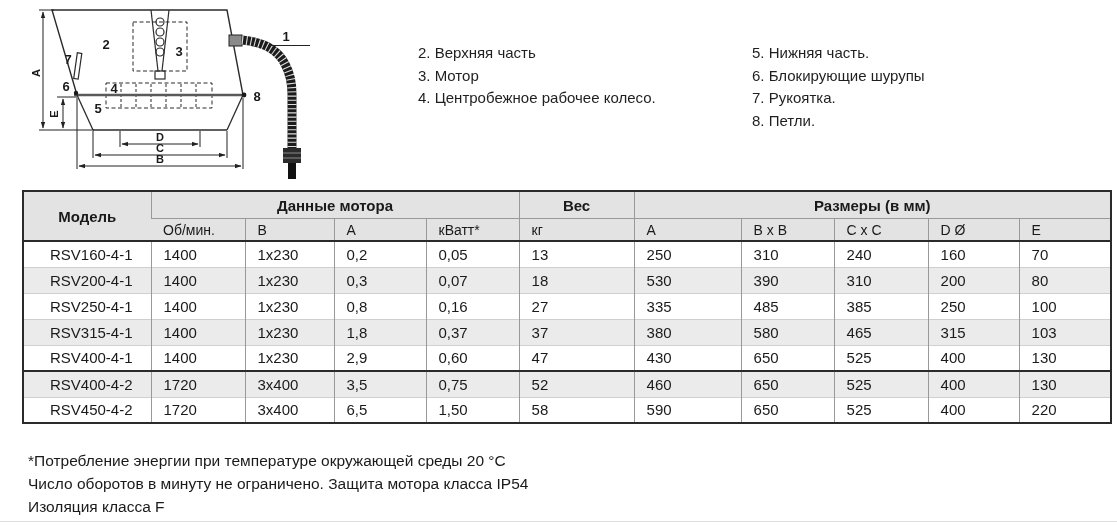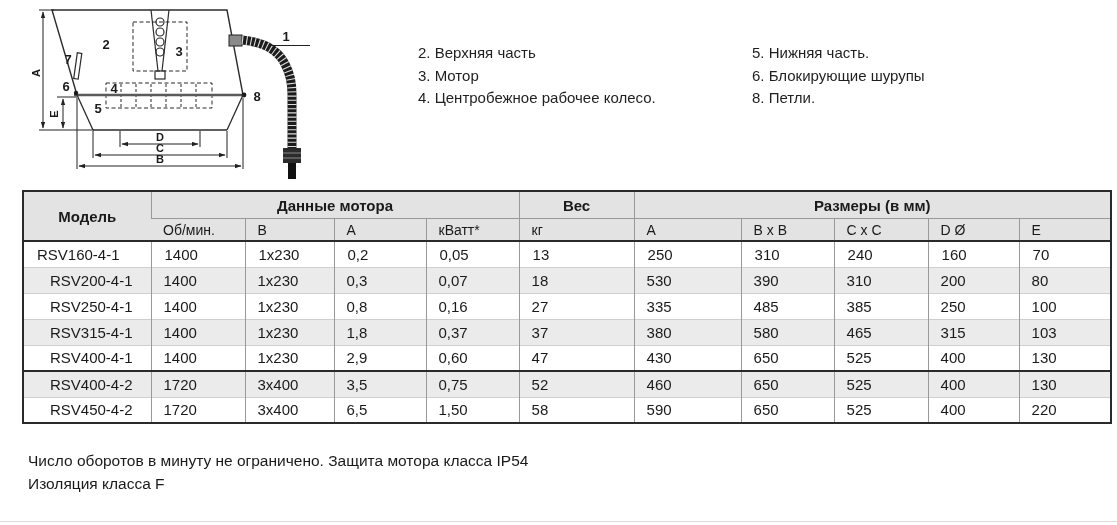--- a/index.html
+++ b/index.html
@@ -28,21 +28,21 @@
   }
   .spec-table th:first-child,.spec-table td:first-child{border-left:none;}
   .spec-table thead th{background:#e3e3e3;}
   .spec-table thead tr.h-top th{height:26px;font-size:15px;font-weight:bold;text-align:center;padding:0;}
   .spec-table thead tr.h-sub th{height:21px;font-size:14px;font-weight:normal;border-top:1px solid #999999;}
   .spec-table thead{border-bottom:2px solid #2a2a2a;}
   .spec-table th.model-h{text-align:center;margin-left:12px;}
   .spec-table tbody tr{height:26px;}
   .spec-table tbody tr:nth-child(even){background:#ebebeb;}
   .spec-table tbody td{border-top:1px solid #cfcfcf;}
-  .spec-table tbody tr:first-child td{border-top:none;padding-left:13px;}
+  .spec-table tbody tr:first-child td{border-top:none;}
   .spec-table tbody tr.group-start td{border-top:2px solid #2a2a2a;}
   .spec-table td.model{padding-left:26px;font-size:15px;}
   
   .footnotes{position:absolute;left:28px;top:449px;font-size:15.5px;line-height:23px;color:#1a1a1a;}
   .bottom-rule{position:absolute;left:0;top:521px;width:1117px;height:1px;background:#dedede;}
 </style>
 </head>
 <body>
 
 <div class="page">
@@ -146,20 +146,21 @@
   </svg>
 
   <div class="legend legend-left">
     <div>2. Верхняя часть</div>
     <div>3. Мотор</div>
     <div>4. Центробежное рабочее колесо.</div>
   </div>
   <div class="legend legend-right">
     <div>5. Нижняя часть.</div>
     <div>6. Блокирующие шурупы</div>
+    <div>7. Рукоятка.</div>
     <div>8. Петли.</div>
   </div>
 
   <table class="spec-table">
     <colgroup>
       <col style="width:128px">
         <col style="width:94px">
         <col style="width:89px">
       <col style="width:92px">
         <col style="width:93px">
@@ -279,18 +280,19 @@
           <td>590</td>
           <td>650</td>
           <td>525</td>
           <td>400</td>
           <td>220</td>
         </tr>
       </tbody>
   </table>
 
   <div class="footnotes">
+    <div>*Потребление энергии при температуре окружающей среды 20 °C</div>
     <div>Число оборотов в минуту не ограничено. Защита мотора класса IP54</div>
     <div>Изоляция класса F</div>
   </div>
 
   <div class="bottom-rule"></div>
 </div>
 
 </body></html>

